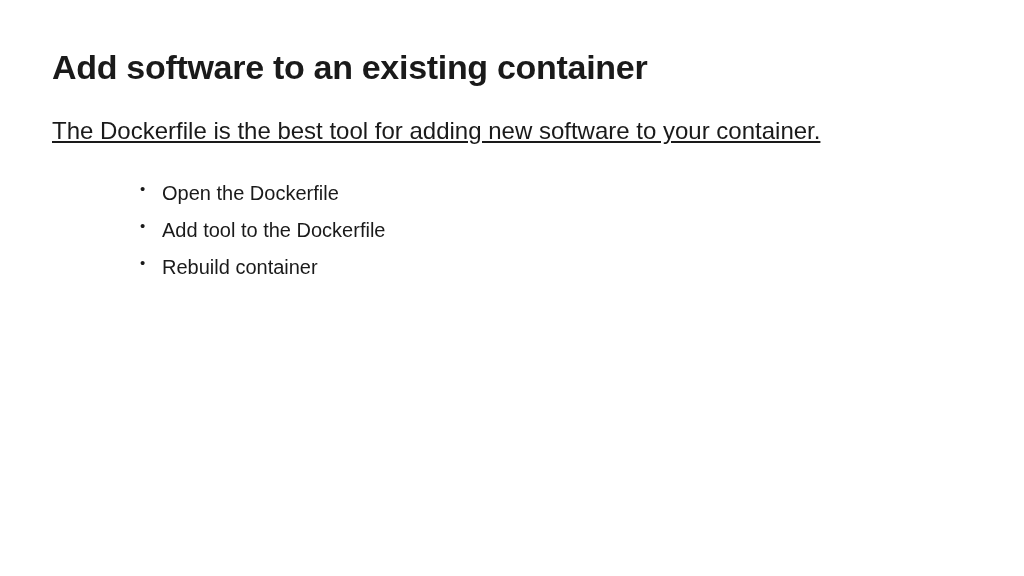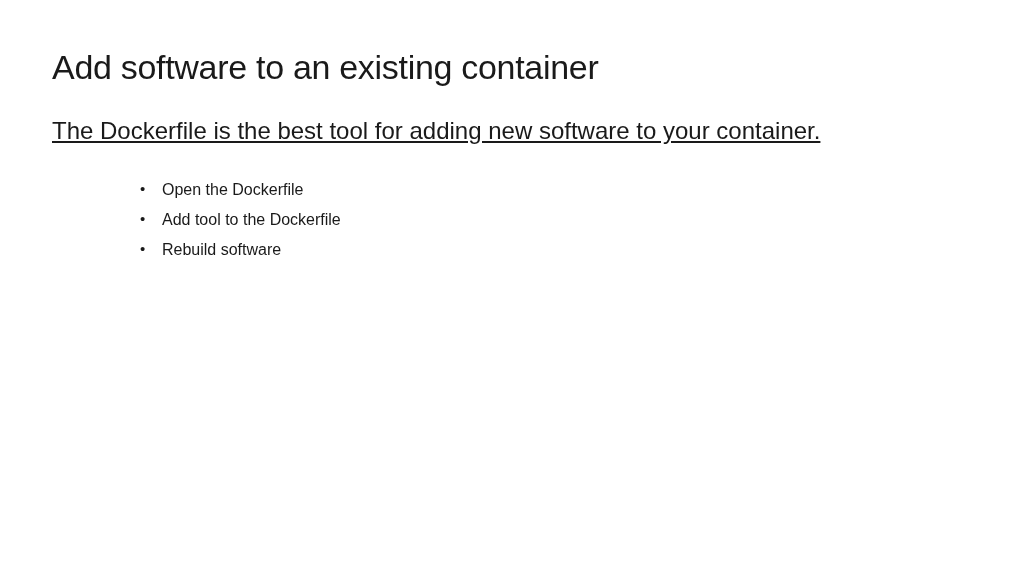--- a/index.html
+++ b/index.html
@@ -10,38 +10,38 @@
     body {
       width: 1024px;
       height: 576px;
       background: #ffffff;
       font-family: "Segoe UI", -apple-system, BlinkMacSystemFont, sans-serif;
       color: #1a1a1a;
       padding: 48px 52px;
     }
     .title {
       font-size: 34px;
-      font-weight: 400;
+      font-weight: 700;
       margin-bottom: 28px;
       letter-spacing: -0.3px;
     }
     .subtitle {
       font-size: 24px;
       font-weight: 400;
       line-height: 1.35;
       margin-bottom: 28px;
       max-width: 880px;
       text-decoration: underline;
     }
     .bullets {
       list-style: none;
       padding-left: 110px;
     }
     .bullets li {
-      font-size: 16px;
+      font-size: 20px;
       line-height: 1.85;
       position: relative;
     }
     .bullets li::before {
       content: "•";
       position: absolute;
       left: -22px;
       top: 0;
       font-size: 15px;
     }
@@ -49,14 +49,14 @@
 </head>
 <body>
 
 <h1 class="title">Add software to an existing container</h1>
 
 <p class="subtitle">The Dockerfile is the best tool for adding new software to your container.</p>
 
 <ul class="bullets">
   <li>Open the Dockerfile</li>
   <li>Add tool to the Dockerfile</li>
-  <li>Rebuild software</li>
+  <li>Rebuild container</li>
 </ul>
 
 </body></html>

